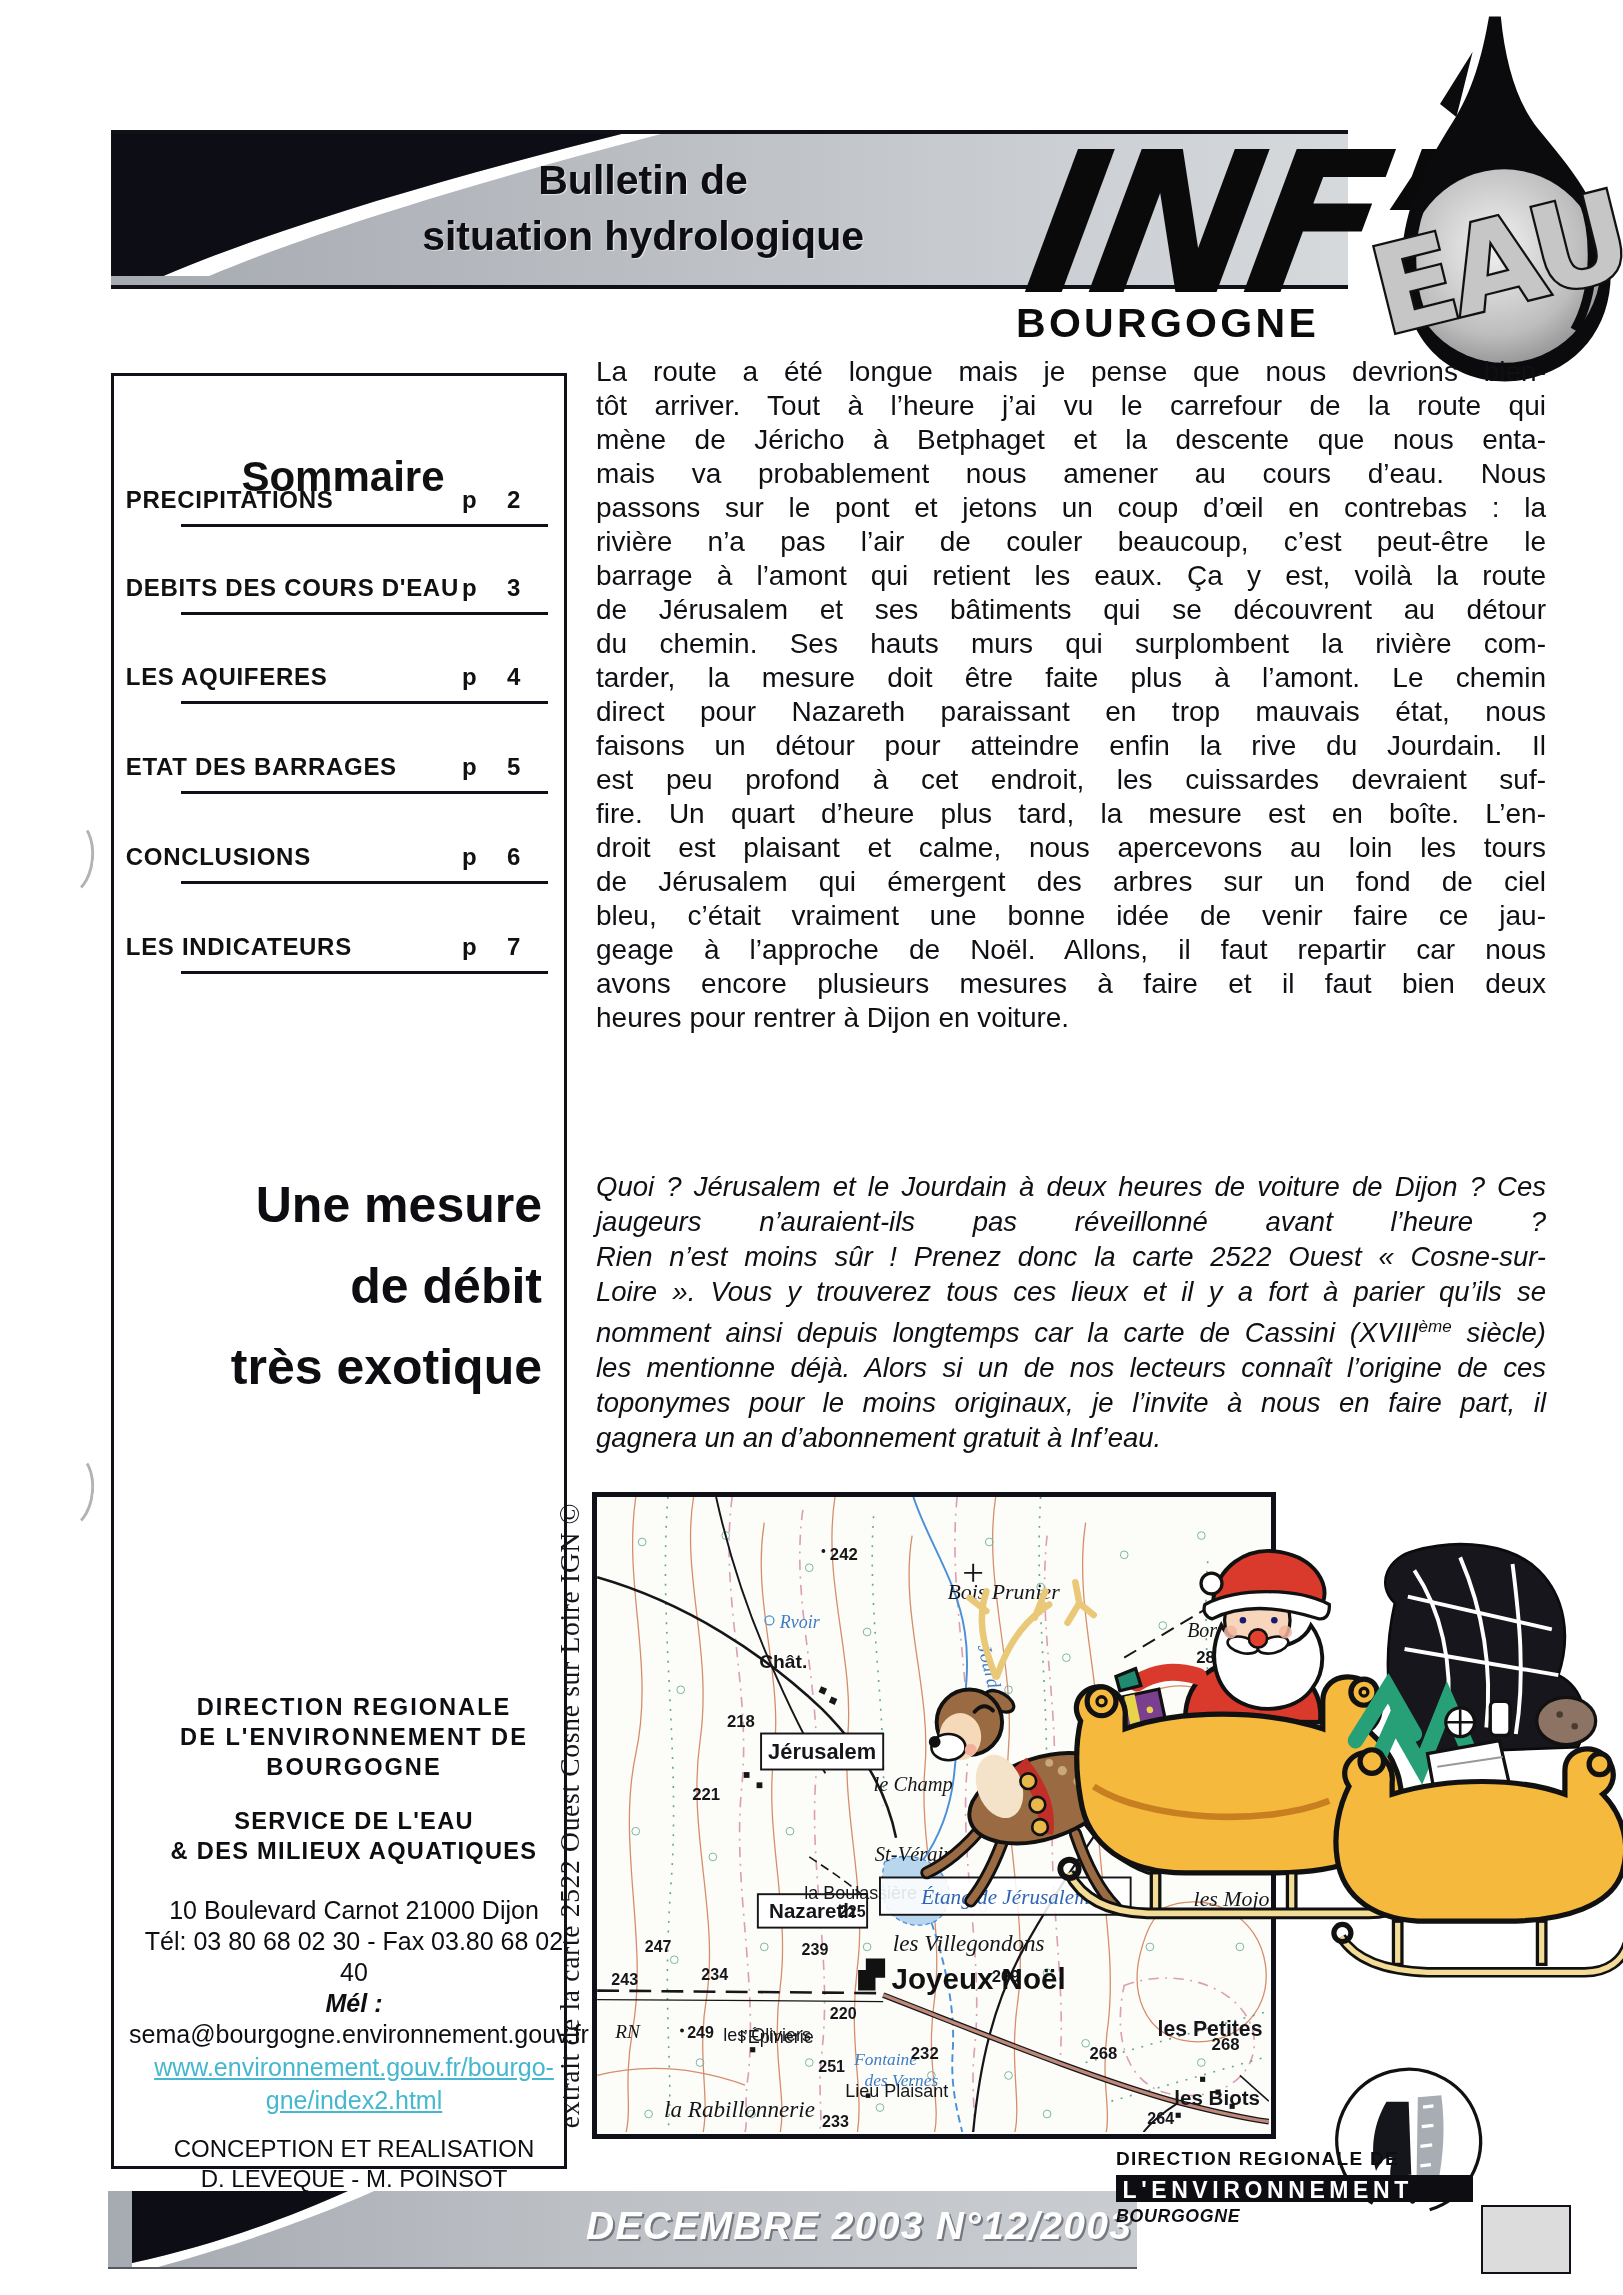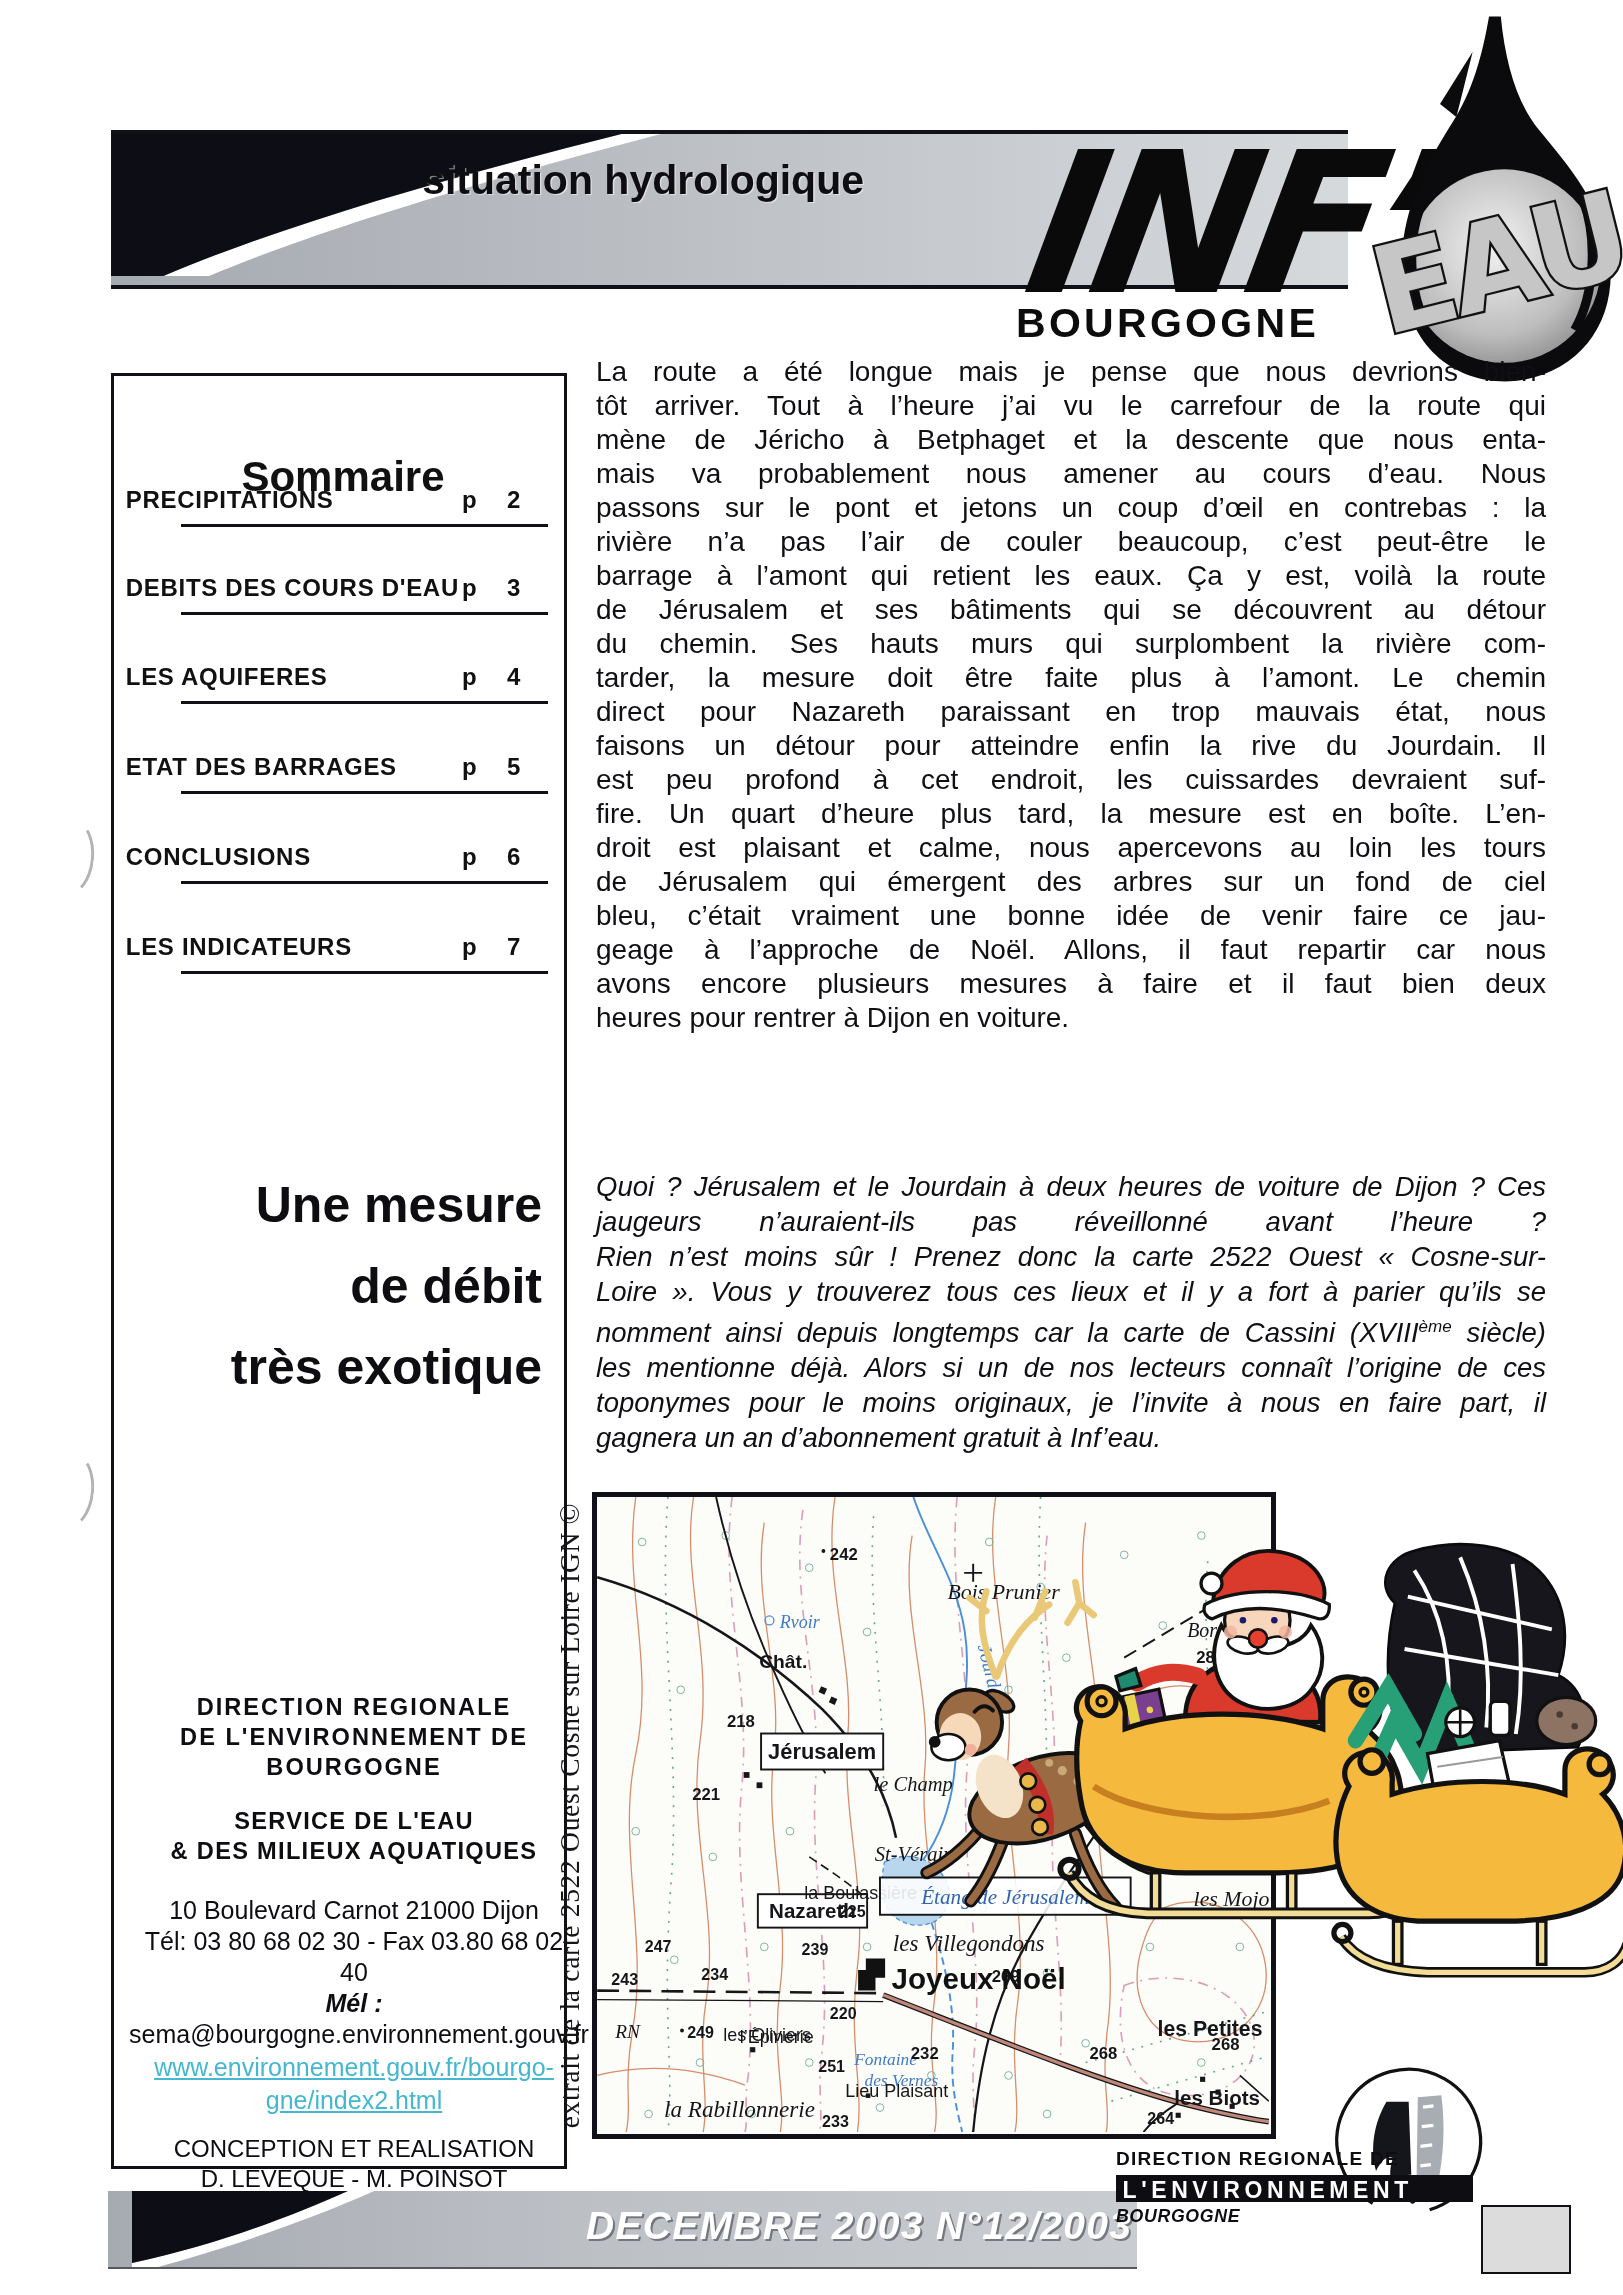--- a/index.html
+++ b/index.html
@@ -80,20 +80,21 @@
 
   <div class="abs punch" style="left:46px;top:819px;"></div>
   <div class="abs punch" style="left:46px;top:1452px;"></div>
 
   <div class="abs banner">
     <svg width="589" height="142" viewBox="0 0 900 217">
       <path d="M780,0 C520,65 260,140 80,217 L150,217 C320,145 580,68 840,0 Z" fill="#ffffff"></path>
       <path d="M0,0 L780,0 C520,65 260,140 80,217 L0,217 Z" fill="#0d0d16"></path>
     </svg>
     <div class="banner-text">
+      <div>Bulletin de</div>
       <div>situation hydrologique</div>
     </div>
   </div>
   <div class="abs inf-script">INF’</div>
 
   <svg class="abs" style="left:1342px;top:11.8px;" width="281" height="380" viewBox="0 0 430 580">
     <defs>
       <radialGradient id="gdisc" cx="45%" cy="40%" r="65%">
         <stop offset="0%" stop-color="#f2f2f2"></stop>
           <stop offset="70%" stop-color="#bdbdbd"></stop>

